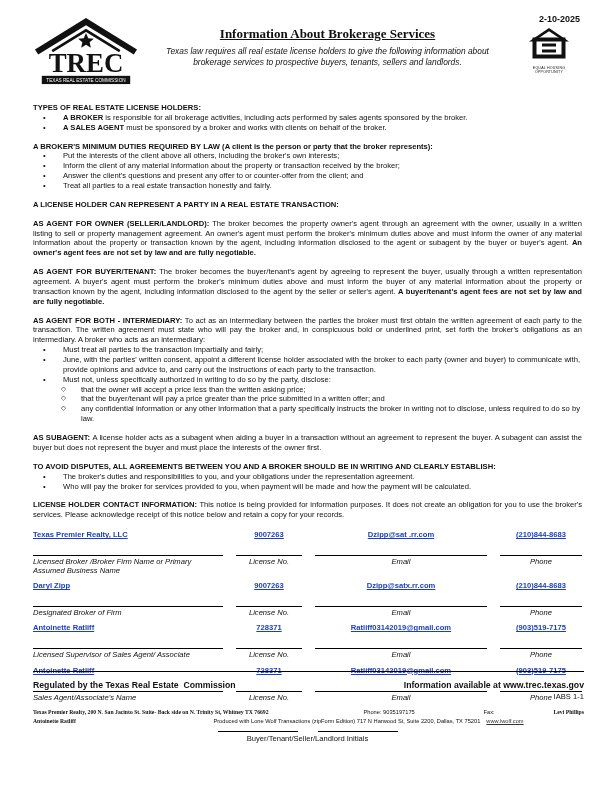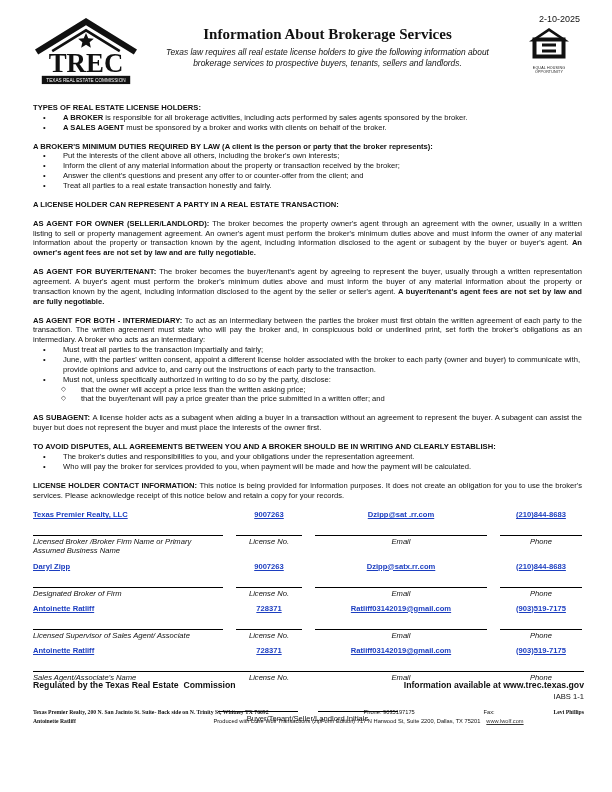--- a/index.html
+++ b/index.html
@@ -8,24 +8,24 @@
     background:#fff; color:#111;
     font-family:"Liberation Sans", sans-serif;
     overflow:hidden;
   }
   .content { padding:14px 30px 0 33px; }
 
   
   .header { display:flex; align-items:flex-start; }
   .trec-logo { width:106px; flex:none; text-align:center; }
   .title-block { flex:1; text-align:center; padding-top:12px; }
-  .doc-title { font-family:"Liberation Serif", serif; font-weight:bold; font-size:15px; }
+  .doc-title { font-family:"Liberation Serif", serif; font-weight:bold; font-size:13px;text-decoration:underline; }
   .doc-subtitle { font-style:italic; font-size:8.4px; line-height:1.35; margin:4px 18px 0 18px; }
   .right-block { width:66px; flex:none; text-align:center; }
-  .form-date { font-size:9px; text-align:right; padding-right:2px; margin-bottom:3px; }
+  .form-date { font-size:9px; text-align:right; padding-right:2px; margin-bottom:3px;font-weight:bold; }
   .eho { margin-top:4px; }
   .eho-caption { font-size:3.6px; line-height:1.25; letter-spacing:.2px; }
 
   
   .h { font-weight:bold; font-size:7.6px; line-height:1.3; margin-top:9px; }
   .p { font-size:7.6px; line-height:1.3; text-align:justify; margin-top:9px; }
   .b { font-weight:bold; }
   .bullet { display:flex; font-size:7.6px; line-height:1.3; }
   .bullet .marker { flex:none; width:30px; padding-left:10px; box-sizing:border-box; }
   .bullet .btext { flex:1; text-align:justify; padding-right:2px; }
@@ -156,20 +156,24 @@
       <span class="btext">Must not, unless specifically authorized in writing to do so by the party, disclose:</span>
     </div>
     <div class="bullet sub">
       <span class="marker">◇</span>
       <span class="btext">that the owner will accept a price less than the written asking price;</span>
     </div>
     <div class="bullet sub">
       <span class="marker">◇</span>
       <span class="btext">that the buyer/tenant will pay a price greater than the price submitted in a written offer; and</span>
     </div>
+    <div class="bullet sub">
+      <span class="marker">◇</span>
+      <span class="btext">any confidential information or any other information that a party specifically instructs the broker in writing not to disclose, unless required to do so by law.</span>
+    </div>
 
     <div class="p"><span class="b">AS SUBAGENT: </span><span>A license holder acts as a subagent when aiding a buyer in a transaction without an agreement to represent the buyer. A subagent can assist the buyer but does not represent the buyer and must place the interests of the owner first.</span></div>
 
     <div class="h">TO AVOID DISPUTES, ALL AGREEMENTS BETWEEN YOU AND A BROKER SHOULD BE IN WRITING AND CLEARLY ESTABLISH:</div>
     <div class="bullet">
       <span class="marker">•</span>
       <span class="btext">The broker's duties and responsibilities to you, and your obligations under the representation agreement.</span>
     </div>
     <div class="bullet">
       <span class="marker">•</span>

